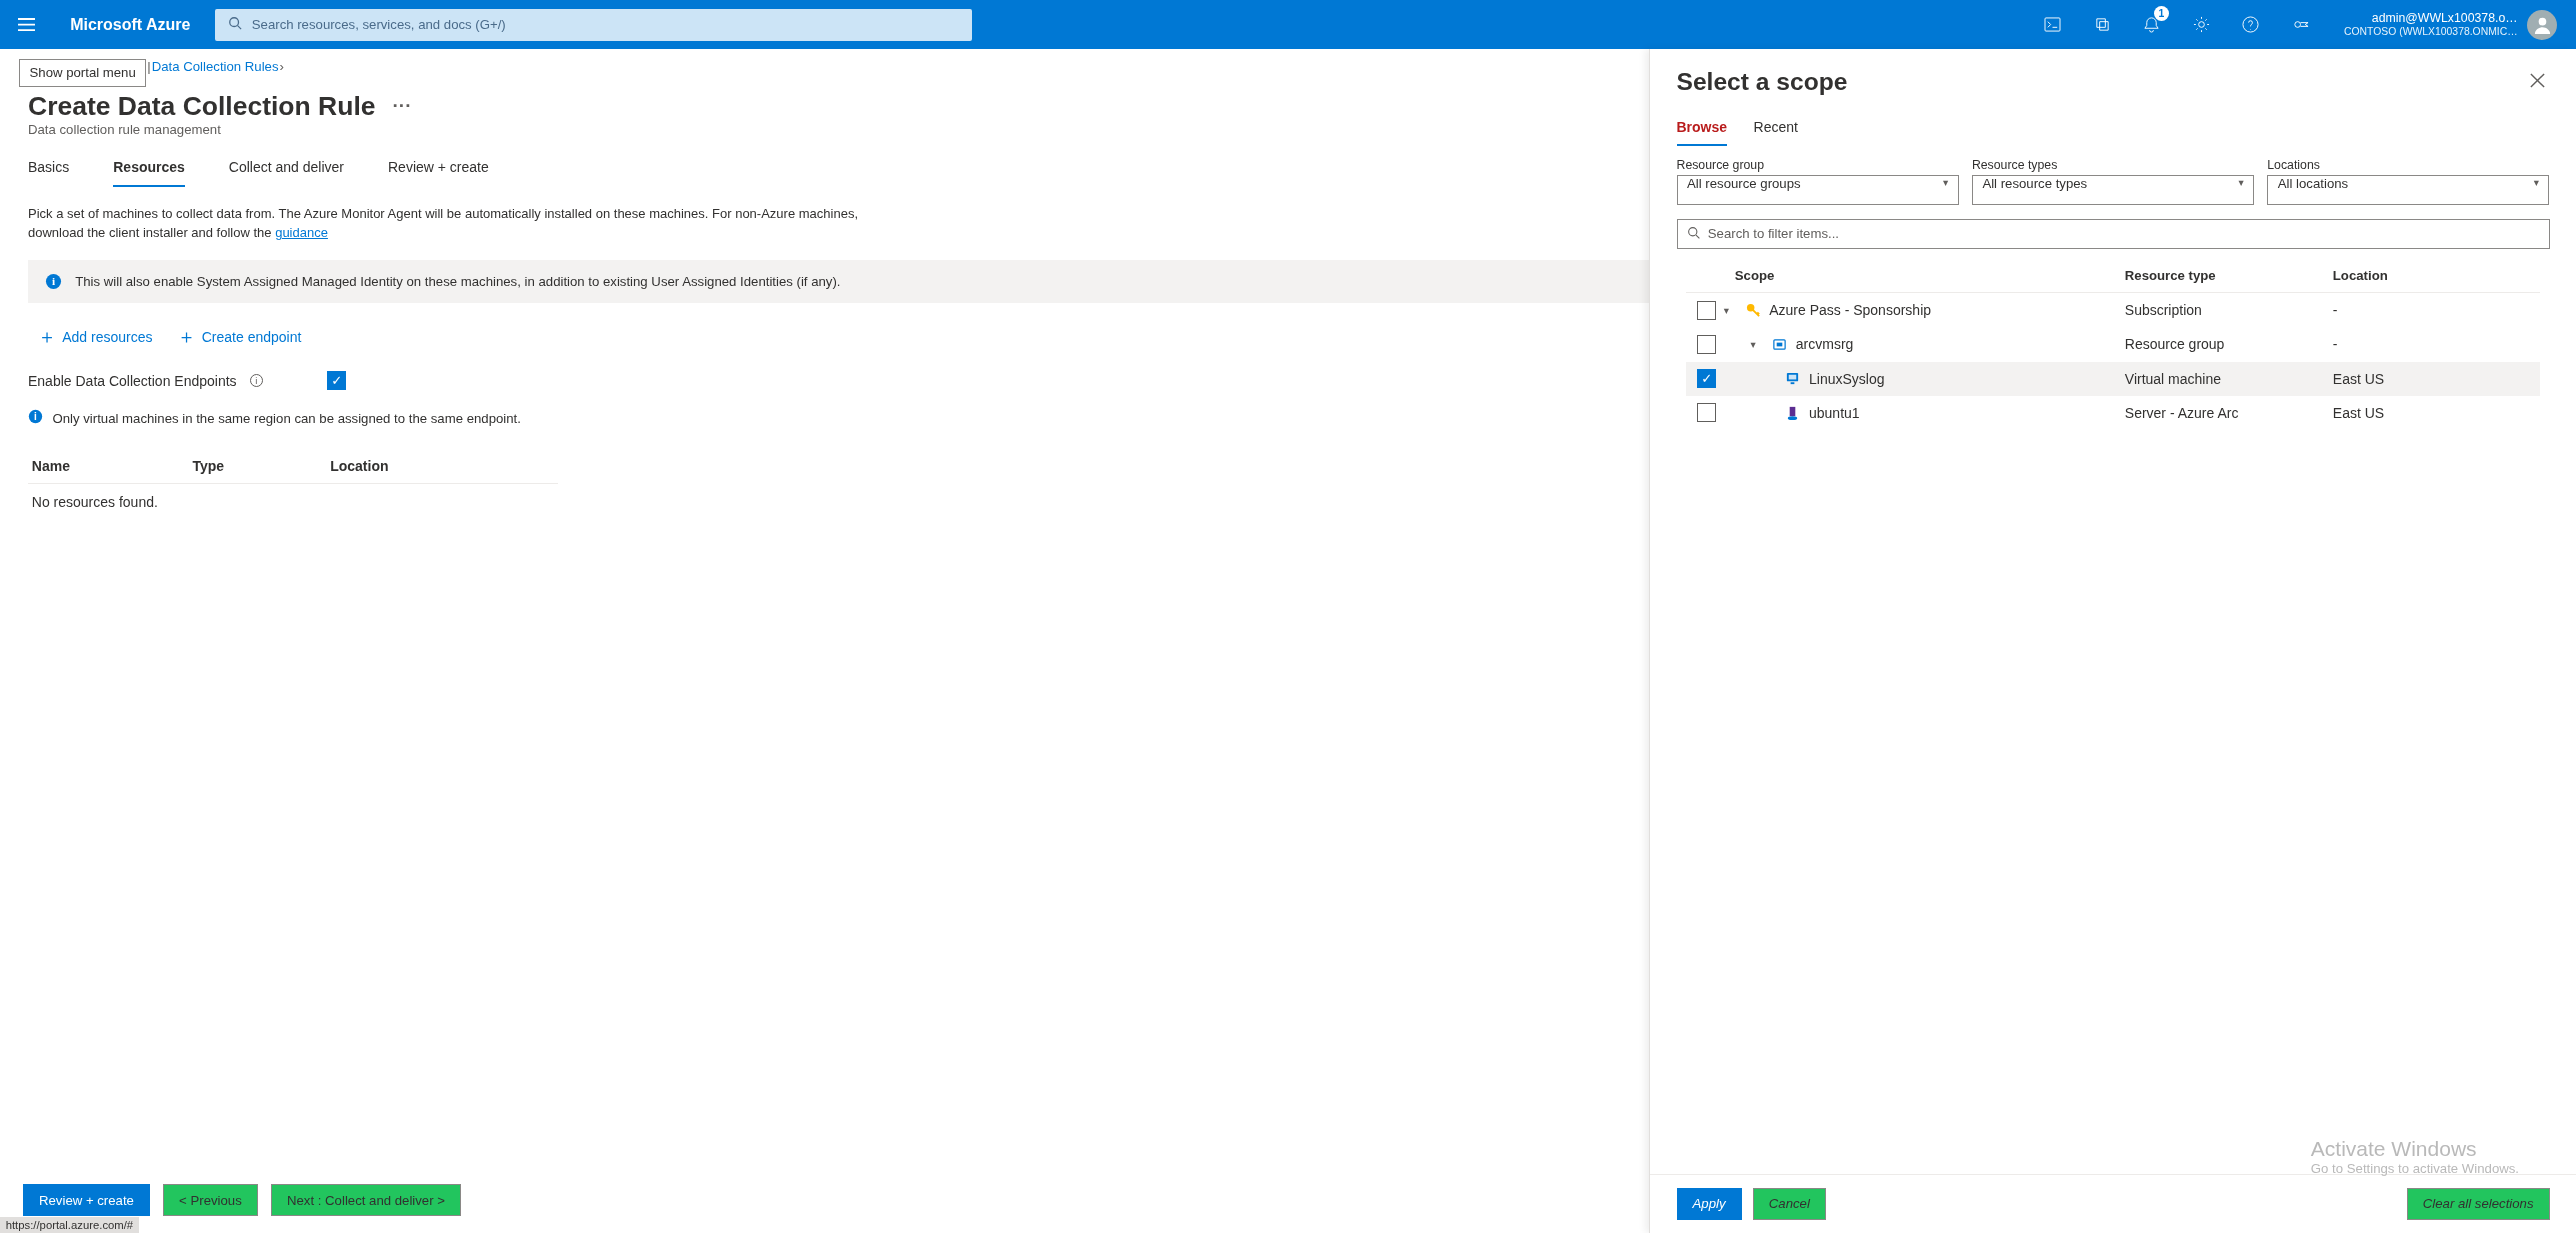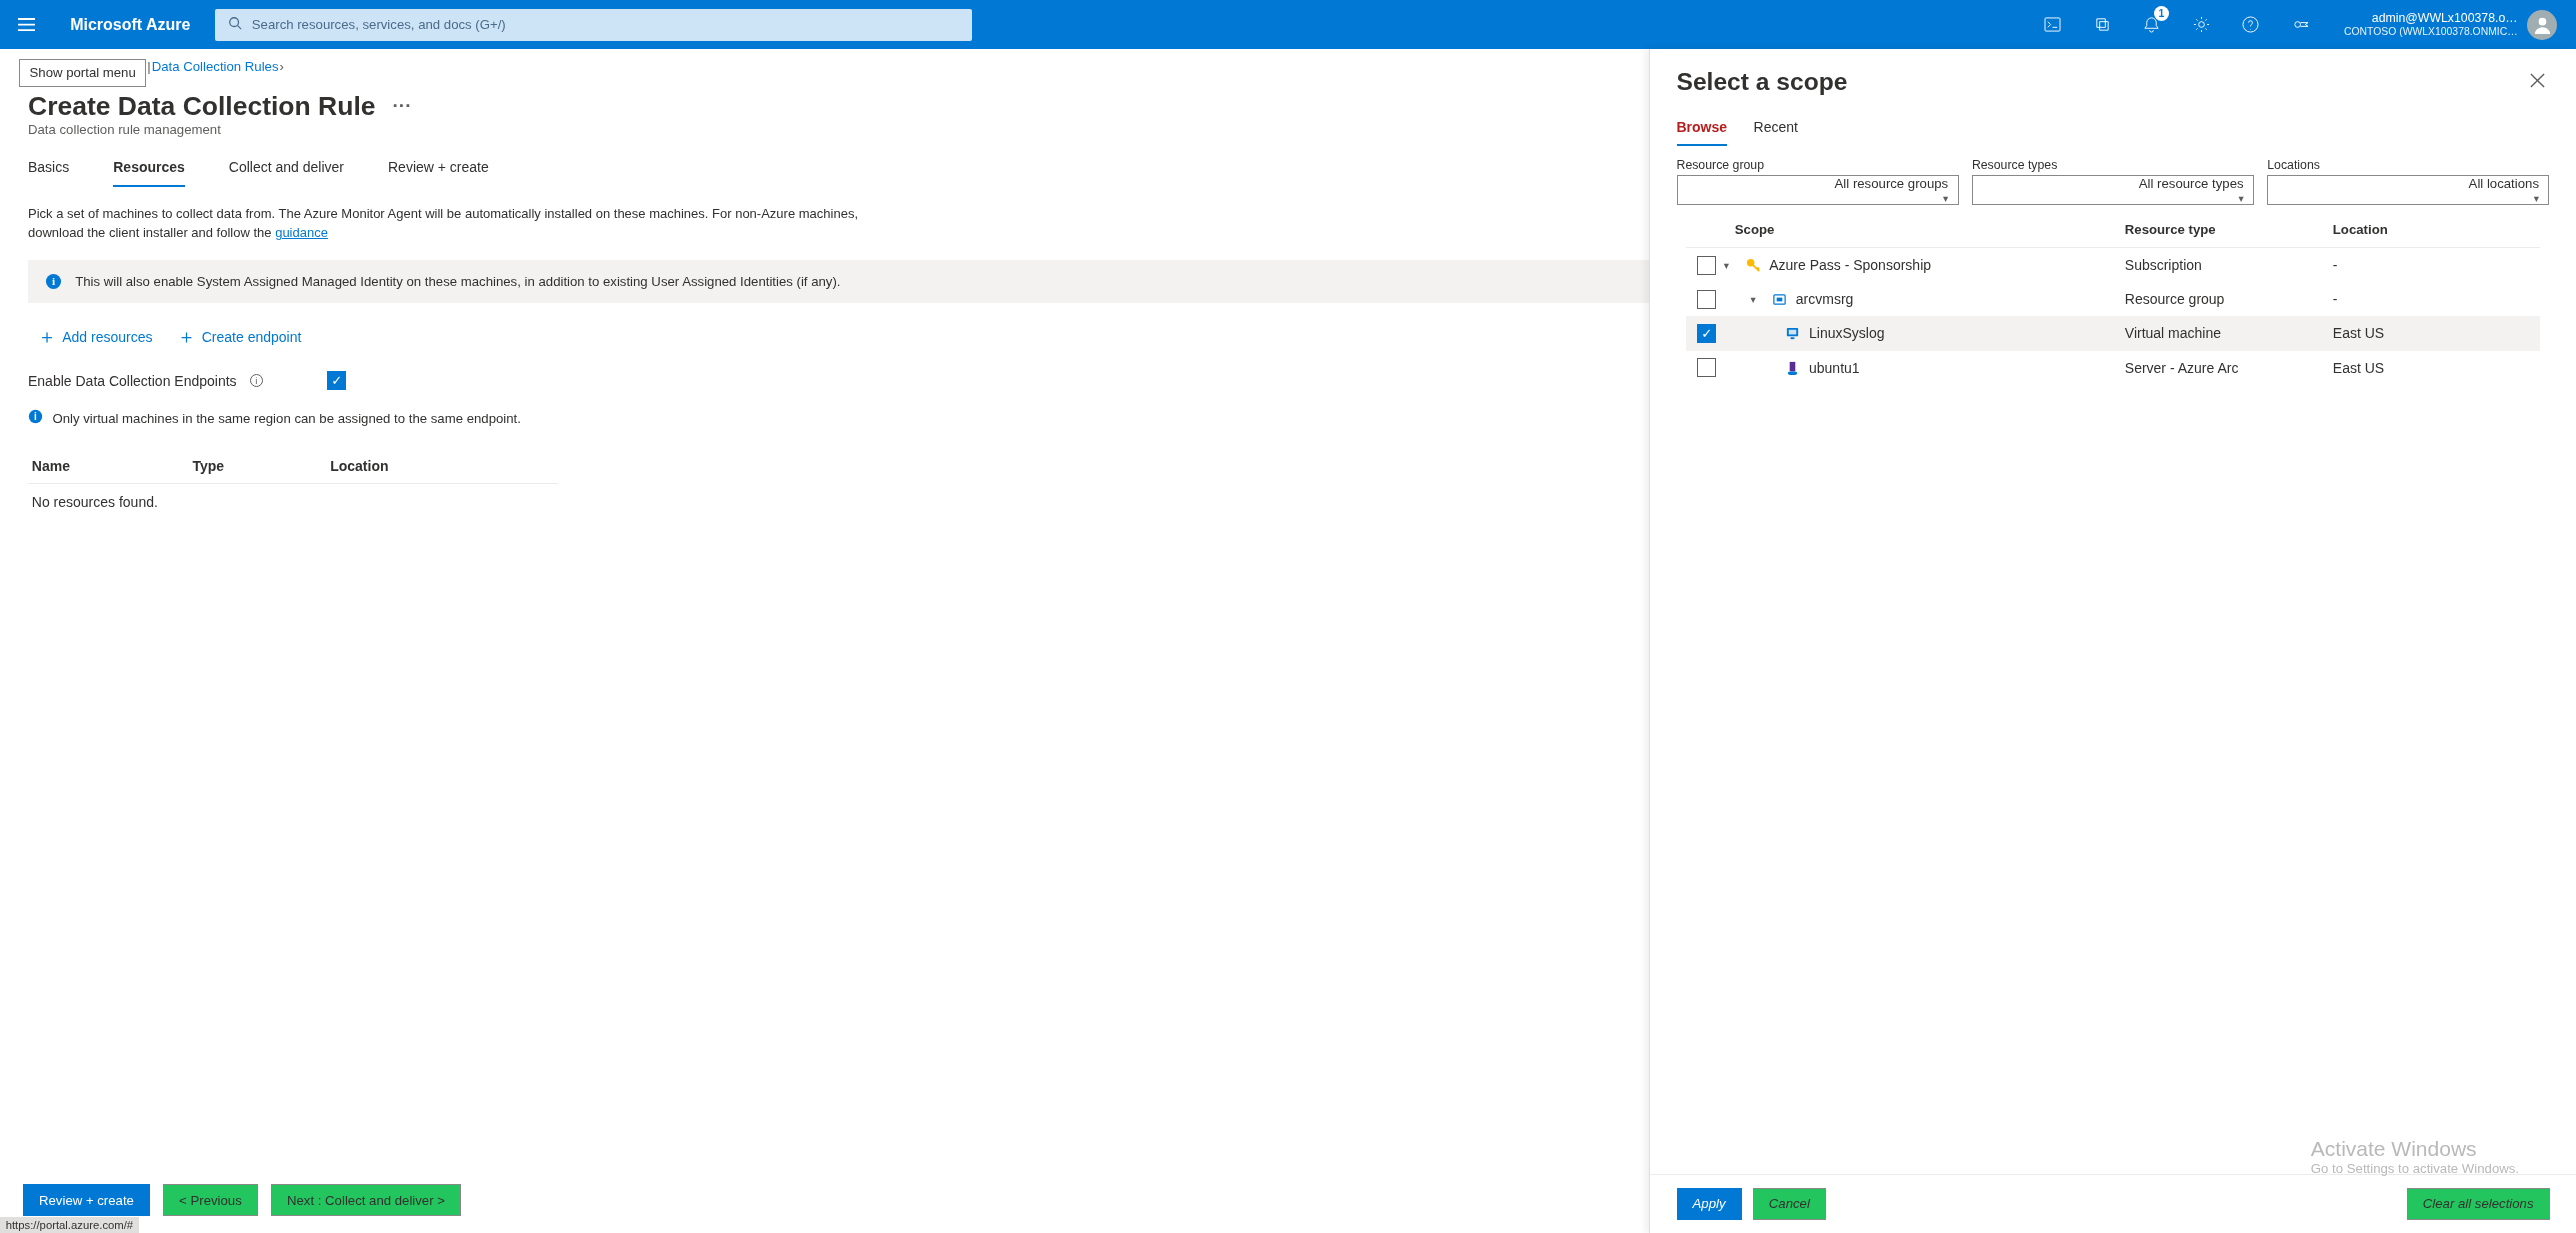--- a/index.html
+++ b/index.html
@@ -71,21 +71,21 @@
   .panel-title { font-size:24.6px; font-weight:600; }
   .close { cursor:pointer; padding:3.8px; }
 
   .panel-tabs { display:flex; gap:26.5px; padding:9.5px 26.5px 0; }
   .panel-tab { padding:7.6px 0 9.5px; cursor:pointer; font-size:14px;}
   .panel-tab.selected { font-weight:600; border-bottom:2.8px solid #0078d4; color:#b91c1c;}
 
   .filters { display:flex; gap:13.2px; padding:11.3px 26.5px 7.6px;}
   .filter { flex:1; }
   .filter-label { font-size:12.3px; margin-bottom:3.8px; color:#323130; }
-  .select { border:0.9px solid #8a8886; height:30px; display:flex; align-items:flex-end; justify-content:space-between; padding:0 9.5px; cursor:pointer; background:#fff;flex-direction:column;}
+  .select { border:0.9px solid #8a8886; height:30px; display:flex; align-items:flex-start; justify-content:space-between; padding:0 9.5px; cursor:pointer; background:#fff;}
   .chev { font-size:10.4px; color:#605e5c;}
 
   .panel-search { margin:5.7px 26.5px 9.5px; border:0.9px solid #8a8886; height:30px; display:flex; align-items:center; padding:0 9.5px; gap:7.6px; color:#605e5c;}
 
   .tree { padding:0 36px; flex:1; overflow:auto;}
   .tree-head { display:flex; padding:9.5px 3.8px; font-weight:600; font-size:13.2px; border-bottom:0.9px solid #edebe9;}
   .col-scope { flex:0 0 435px; padding-left:45px;}
   .col-type { flex:0 0 208px;}
   .col-loc  { flex:1;}
   .tree-row { display:flex; align-items:center; padding:7.6px 3.8px; font-size:14px;}
@@ -296,20 +296,29 @@
     </div>
     <div class="filter">
       <div class="filter-label">Locations</div>
       <div class="select">
         <span>All locations</span>
           <span class="chev">▾</span>
       </div>
     </div>
   </div>
 
+  <div class="panel-search">
+    <span>
+      <svg width="13.2" height="13.2" viewBox="0 0 16 16">
+          <circle cx="7" cy="7" r="5" stroke="#605e5c" fill="none" stroke-width="1.3"></circle>
+          <path d="M11 11l4 4" stroke="#605e5c" stroke-width="1.3"></path>
+        </svg>
+    </span>
+    <span>Search to filter items...</span>
+  </div>
 
   <div class="tree">
     <div class="tree-head">
       <div class="col-scope">Scope</div>
       <div class="col-type">Resource type</div>
       <div class="col-loc">Location</div>
     </div>
 
     <div class="tree-row">
       <div class="cb-col">

